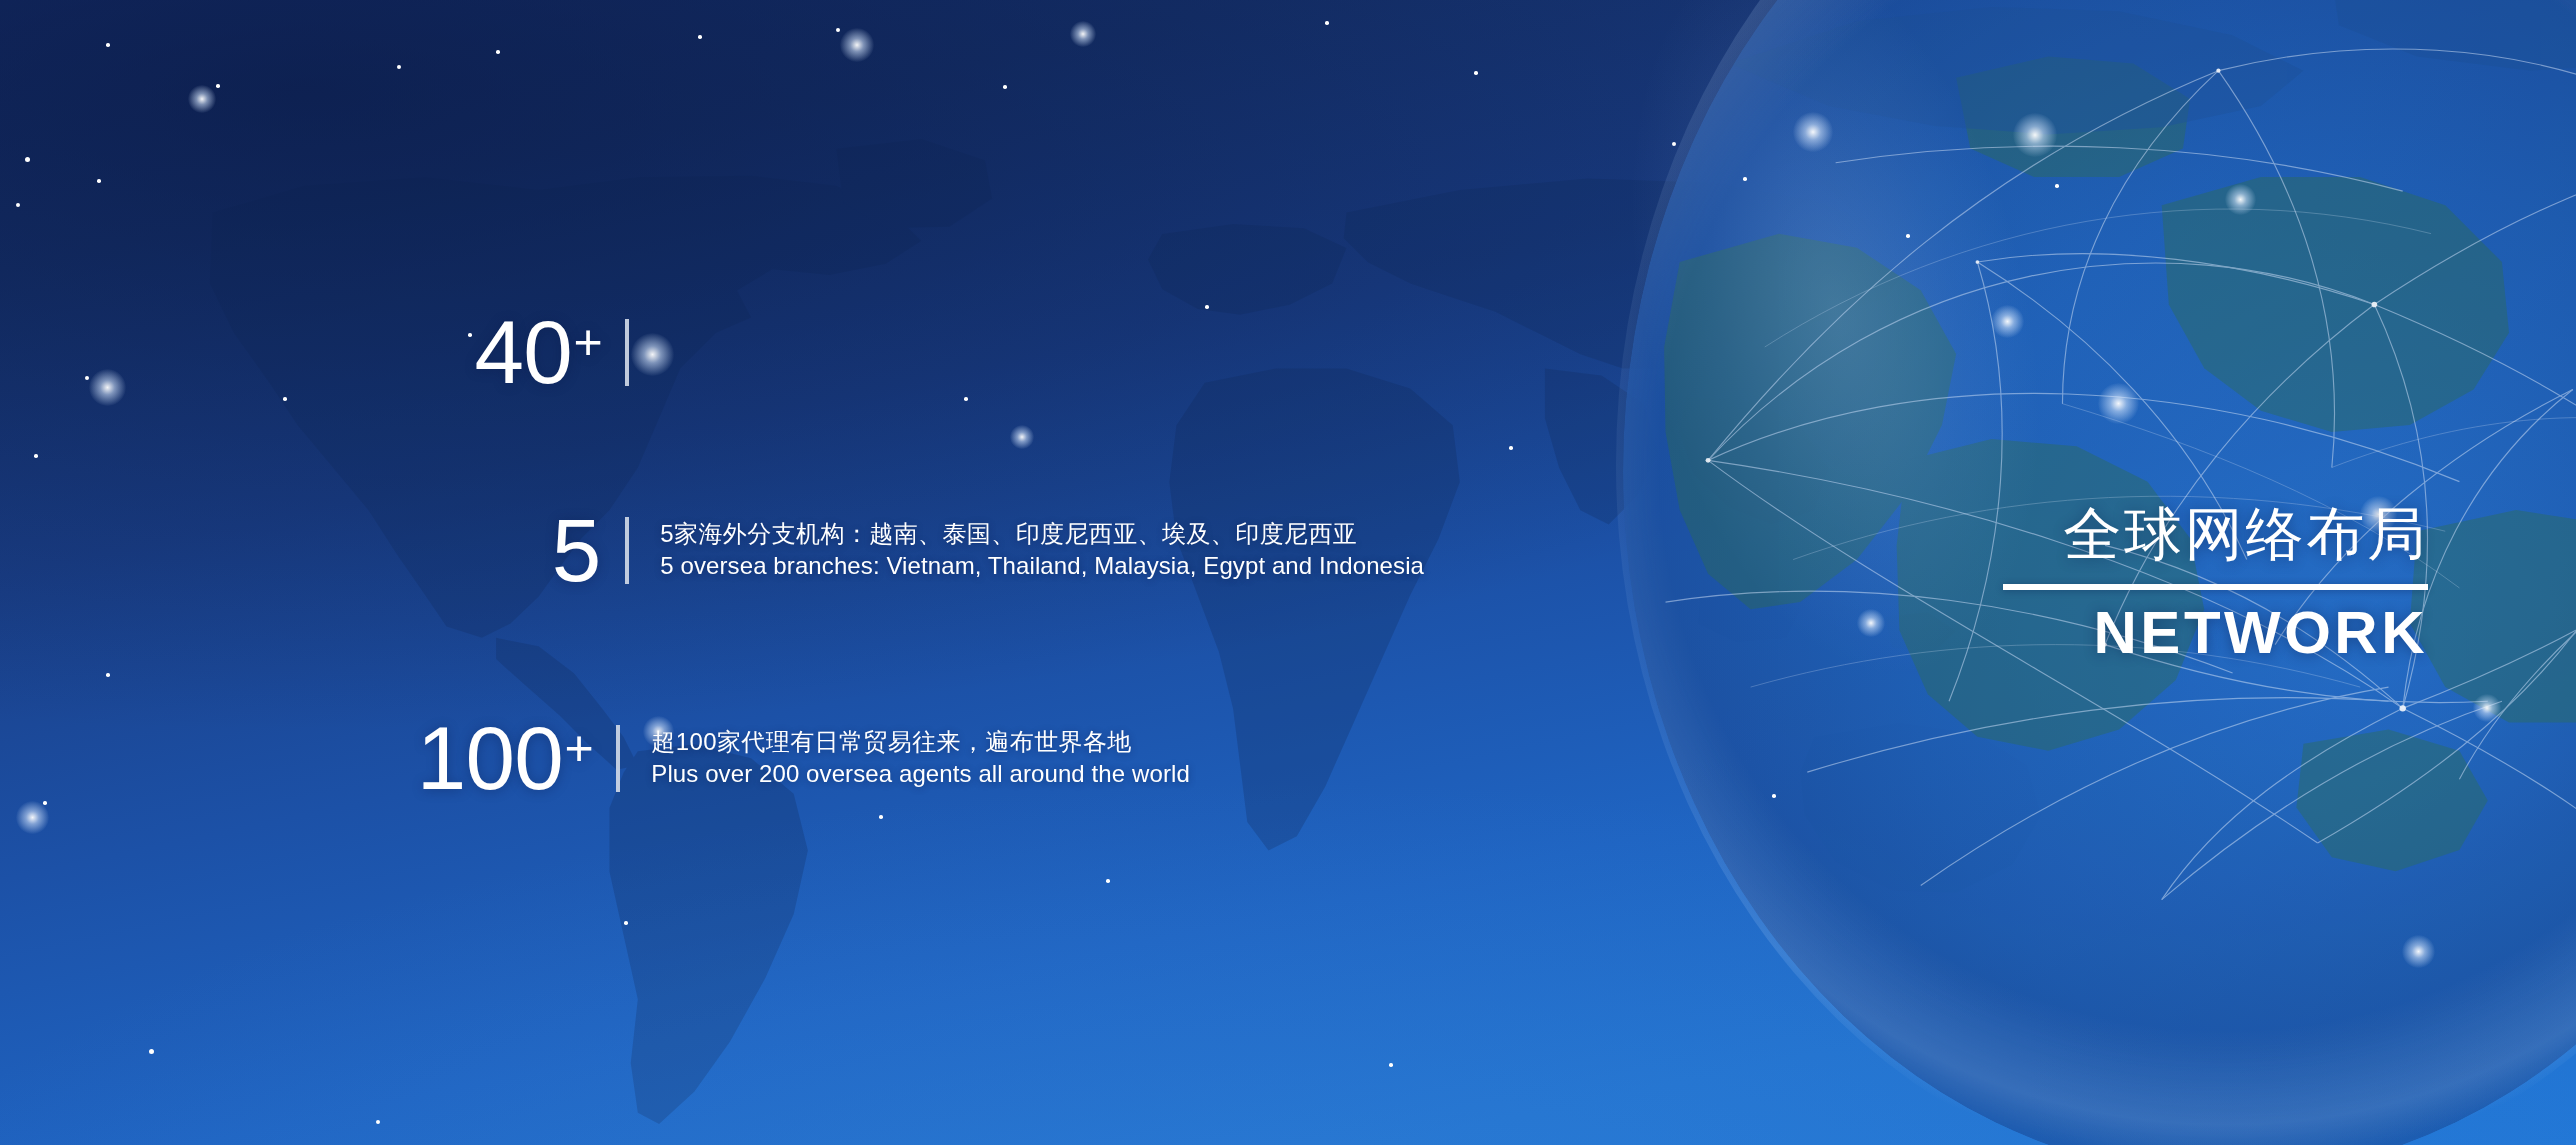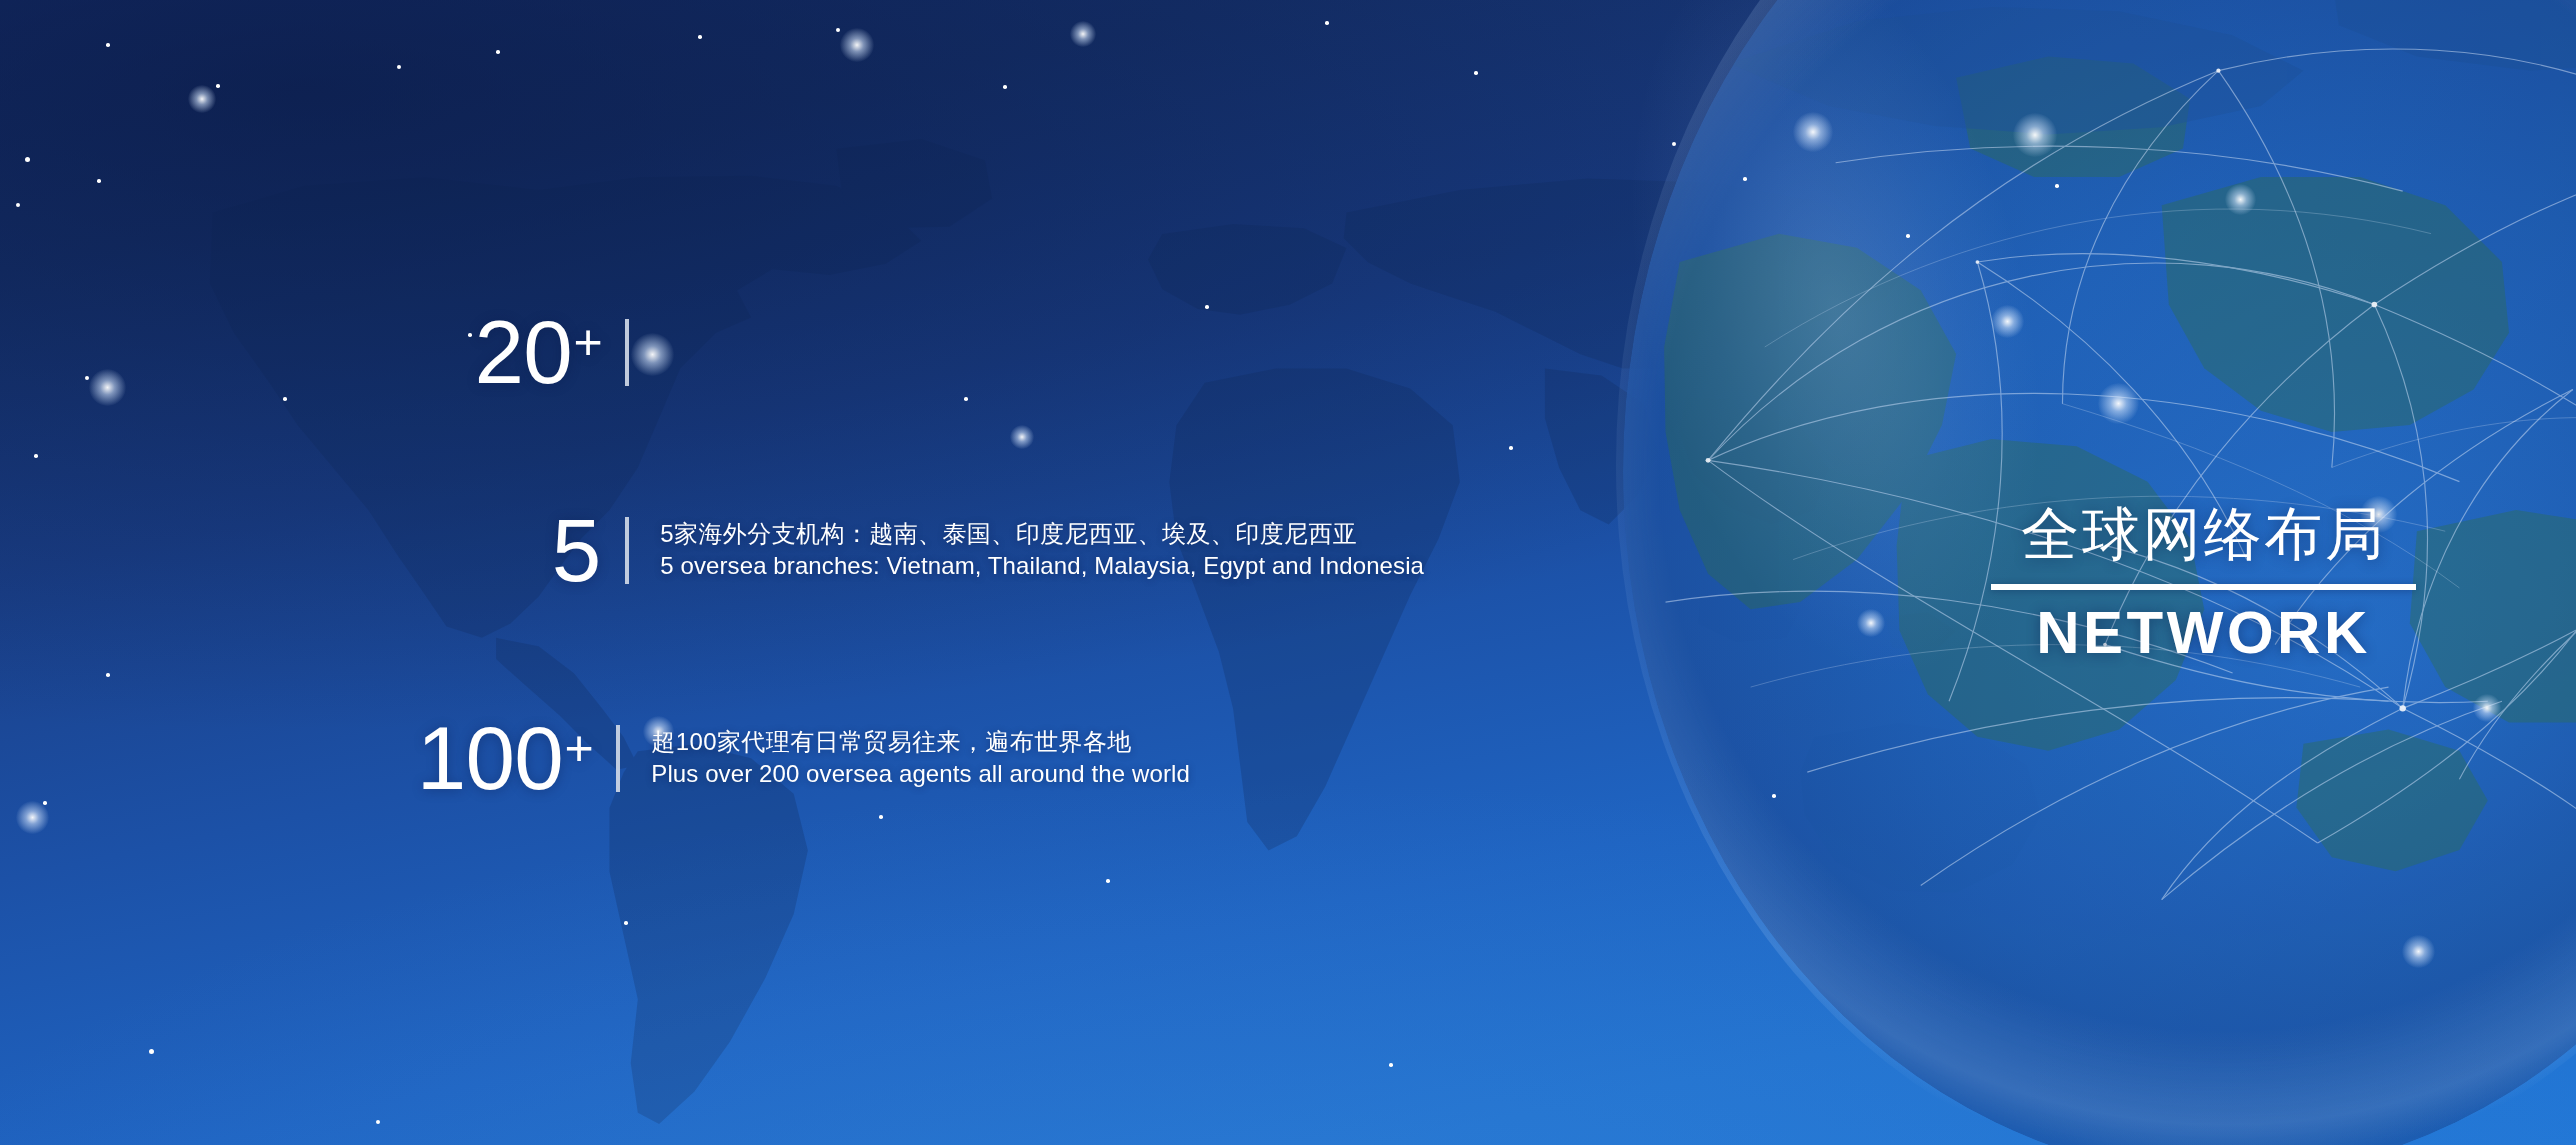--- a/index.html
+++ b/index.html
@@ -104,21 +104,21 @@
     margin-left:23px;margin-right:31px;
     flex:0 0 auto;
     opacity:.92;
   }
 
   .stat-text{color:#ffffff;white-space:nowrap;text-shadow:0 0.7px 7px rgba(8,24,70,.45);}
   .stat-text .cn{font-size:24px;line-height:1.34;letter-spacing:0.4px;}
   .stat-text .en{font-size:24px;line-height:1.34;letter-spacing:0.1px;}
 
   
-  #network-title{position:absolute;right:160px;top:505px;text-align:center;}
+  #network-title{position:absolute;right:148px;top:505px;text-align:right;}
   #network-title .cn{
     color:#fff;font-size:58px;line-height:1;font-weight:400;letter-spacing:2.8px;
     text-shadow:0 1.4px 12.8px rgba(8,24,70,.45);
   }
   #network-title .rule{
     width:425px;height:5.7px;background:#fff;margin:21px 0 11.3px 0;
     box-shadow:0 0.7px 7px rgba(8,24,70,.35);
   }
   #network-title .en{
     color:#fff;font-size:60px;line-height:1.06;font-weight:700;letter-spacing:3.5px;
@@ -307,21 +307,21 @@
     <span class="glow" style="left:631px;top:333px;width:43px;height:43px;"></span>
     <span class="glow" style="left:643px;top:716px;width:31px;height:31px;"></span>
     <span class="glow" style="left:1010px;top:425px;width:24px;height:24px;"></span>
     <span class="glow" style="left:89px;top:369px;width:37px;height:37px;"></span>
     <span class="glow" style="left:15.6px;top:801px;width:33px;height:33px;"></span>
   </div>
 
   <div id="stats">
 
     <div class="stat-row r1">
-      <div class="stat-num"><span>20</span><span class="plus">+</span></div>
+      <div class="stat-num"><span>40</span><span class="plus">+</span></div>
       <div class="stat-bar"></div>
     </div>
 
     <div class="stat-row r2">
       <div class="stat-num"><span>5</span><span class="plus"></span></div>
       <div class="stat-bar"></div>
       <div class="stat-text">
         <div class="cn">5家海外分支机构：越南、泰国、印度尼西亚、埃及、印度尼西亚</div>
         <div class="en">5 oversea branches: Vietnam, Thailand, Malaysia, Egypt and Indonesia</div>
       </div>

